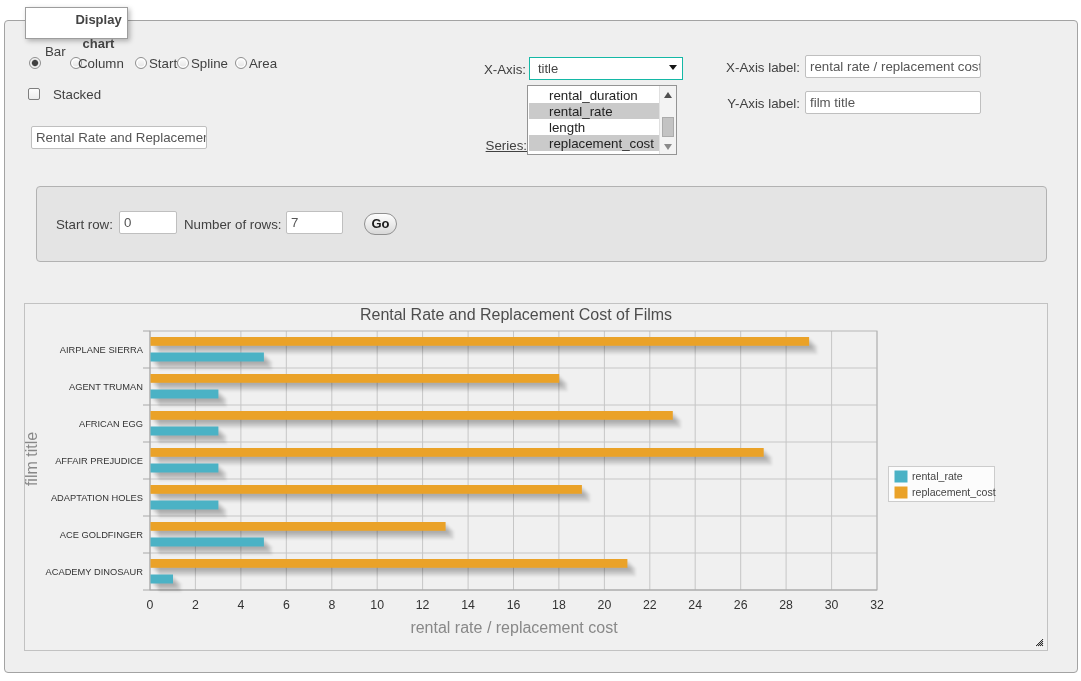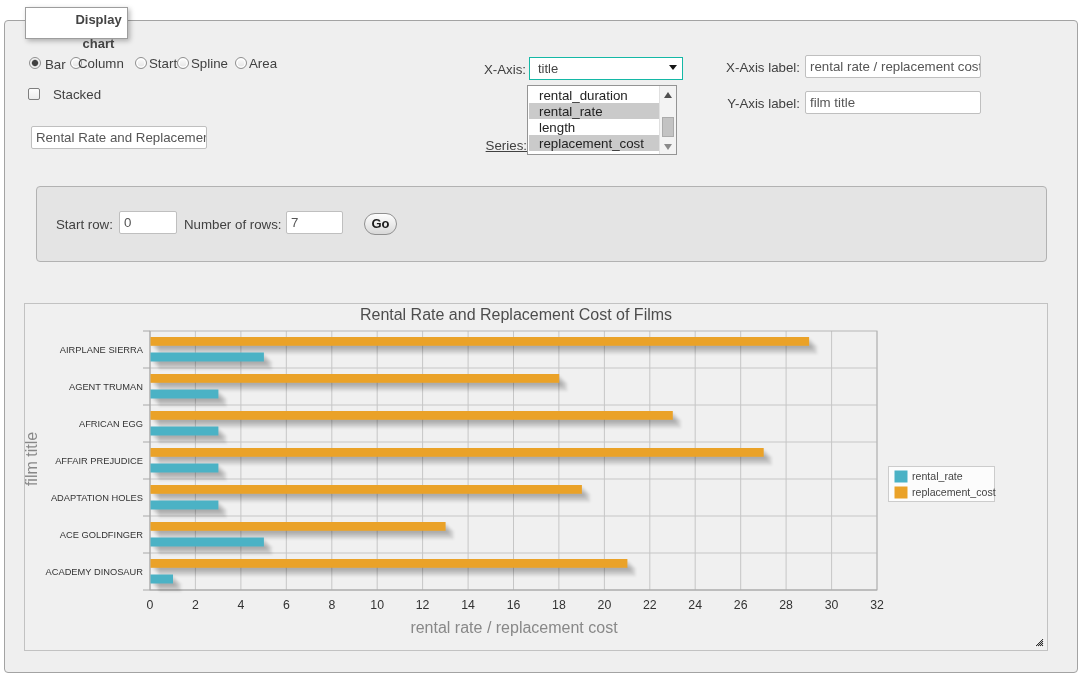--- a/index.html
+++ b/index.html
@@ -11,39 +11,39 @@
   .inp { background:#fff; border:1px solid #bfbfbf; border-radius:2px; font-size:13.3px; color:#555; padding:0 4px; line-height:21px; white-space:nowrap; overflow:hidden; }
   
   .radio { width:12.5px; height:12.5px; border:1px solid #8f8f8f; border-radius:50%; background:linear-gradient(#fdfdfd,#e3e3e3); box-shadow:inset 0 0 0 1.5px #fff; }
   .radio.sel { background:radial-gradient(circle at 50% 50%, #404040 0 2.7px, rgba(64,64,64,0.35) 3.2px, #f2f2f2 3.9px); box-shadow:none; }
   .check { width:12px; height:12px; border:1px solid #7e7e7e; border-radius:2px; background:linear-gradient(#fdfdfd,#ececec); }
   
   #xsel { left:529px; top:57px; width:154px; height:23px; background:#fff; border:1px solid #14b8a6; font-size:13px; color:#444; line-height:21px; padding-left:8px; }
   #xsel .arr { position:absolute; right:5px; top:7px; width:0; height:0; border-left:4px solid transparent; border-right:4px solid transparent; border-top:5.5px solid #151515; }
   
   #mlist { left:527px; top:85px; width:150px; height:70px; background:#fff; border:1px solid #949494; overflow:hidden; }
-  #mlist .it { position:absolute; left:1px; width:131px; height:16px; font-size:13.3px; color:#222; line-height:17px; padding-left:10px; white-space:nowrap; }
+  #mlist .it { position:absolute; left:1px; width:131px; height:16px; font-size:13.3px; color:#222; line-height:17px; padding-left:20px; white-space:nowrap; }
   #mlist .it.sel { background:#cacaca; }
   #sbar { position:absolute; right:0; top:0; width:17px; height:68px; background:#f3f3f3; border-left:1px solid #e0e0e0; }
   .tri-up { position:absolute; left:4px; top:6px; width:0; height:0; border-left:4.5px solid transparent; border-right:4.5px solid transparent; border-bottom:6px solid #505050; }
   .tri-dn { position:absolute; left:4px; bottom:4px; width:0; height:0; border-left:4.5px solid transparent; border-right:4.5px solid transparent; border-top:6px solid #8a8a8a; }
   #thumb { position:absolute; left:2px; top:31px; width:12px; height:20px; background:#c3c3c3; border:1px solid #ababab; }
   
   #graybox { left:36px; top:186px; width:1011px; height:76px; background:#e4e4e4; border:1px solid #b2b2b2; border-radius:4px; }
   #gobtn { left:364px; top:213px; width:33px; height:22px; border:1px solid #909090; border-radius:11px; background:linear-gradient(#fdfdfd,#e8e8e8 60%,#d8d8d8); font-size:13px; font-weight:bold; color:#1a1a1a; text-align:center; line-height:20px; }
   
   #chartbox { left:24px; top:303px; width:1024px; height:348px; background:#f0f0f0; border:1px solid #c2c2c2; }
 </style>
 </head>
 <body>
 <div class="abs" id="fieldset"></div>
 <div class="abs" id="legendtab">Display chart</div>
 
 <div class="abs radio sel" style="left:28.5px; top:56.5px;"></div>
-<div class="abs lbl" style="left:45px; top:57px;">Bar</div>
+<div class="abs lbl" style="left:45px; top:44px;">Bar</div>
 <div class="abs radio" style="left:69.5px; top:56.5px;"></div>
 <div class="abs lbl" style="left:78px; top:56px;">Column</div>
 <div class="abs radio" style="left:134.5px; top:56.5px;"></div>
 <div class="abs lbl" style="left:149px; top:56px;">Start</div>
 <div class="abs radio" style="left:176.5px; top:56.5px;"></div>
 <div class="abs lbl" style="left:191px; top:56px;">Spline</div>
 <div class="abs radio" style="left:234.5px; top:56.5px;"></div>
 <div class="abs lbl" style="left:249px; top:56px;">Area</div>
 
 <div class="abs check" style="left:28px; top:87.5px;"></div>

